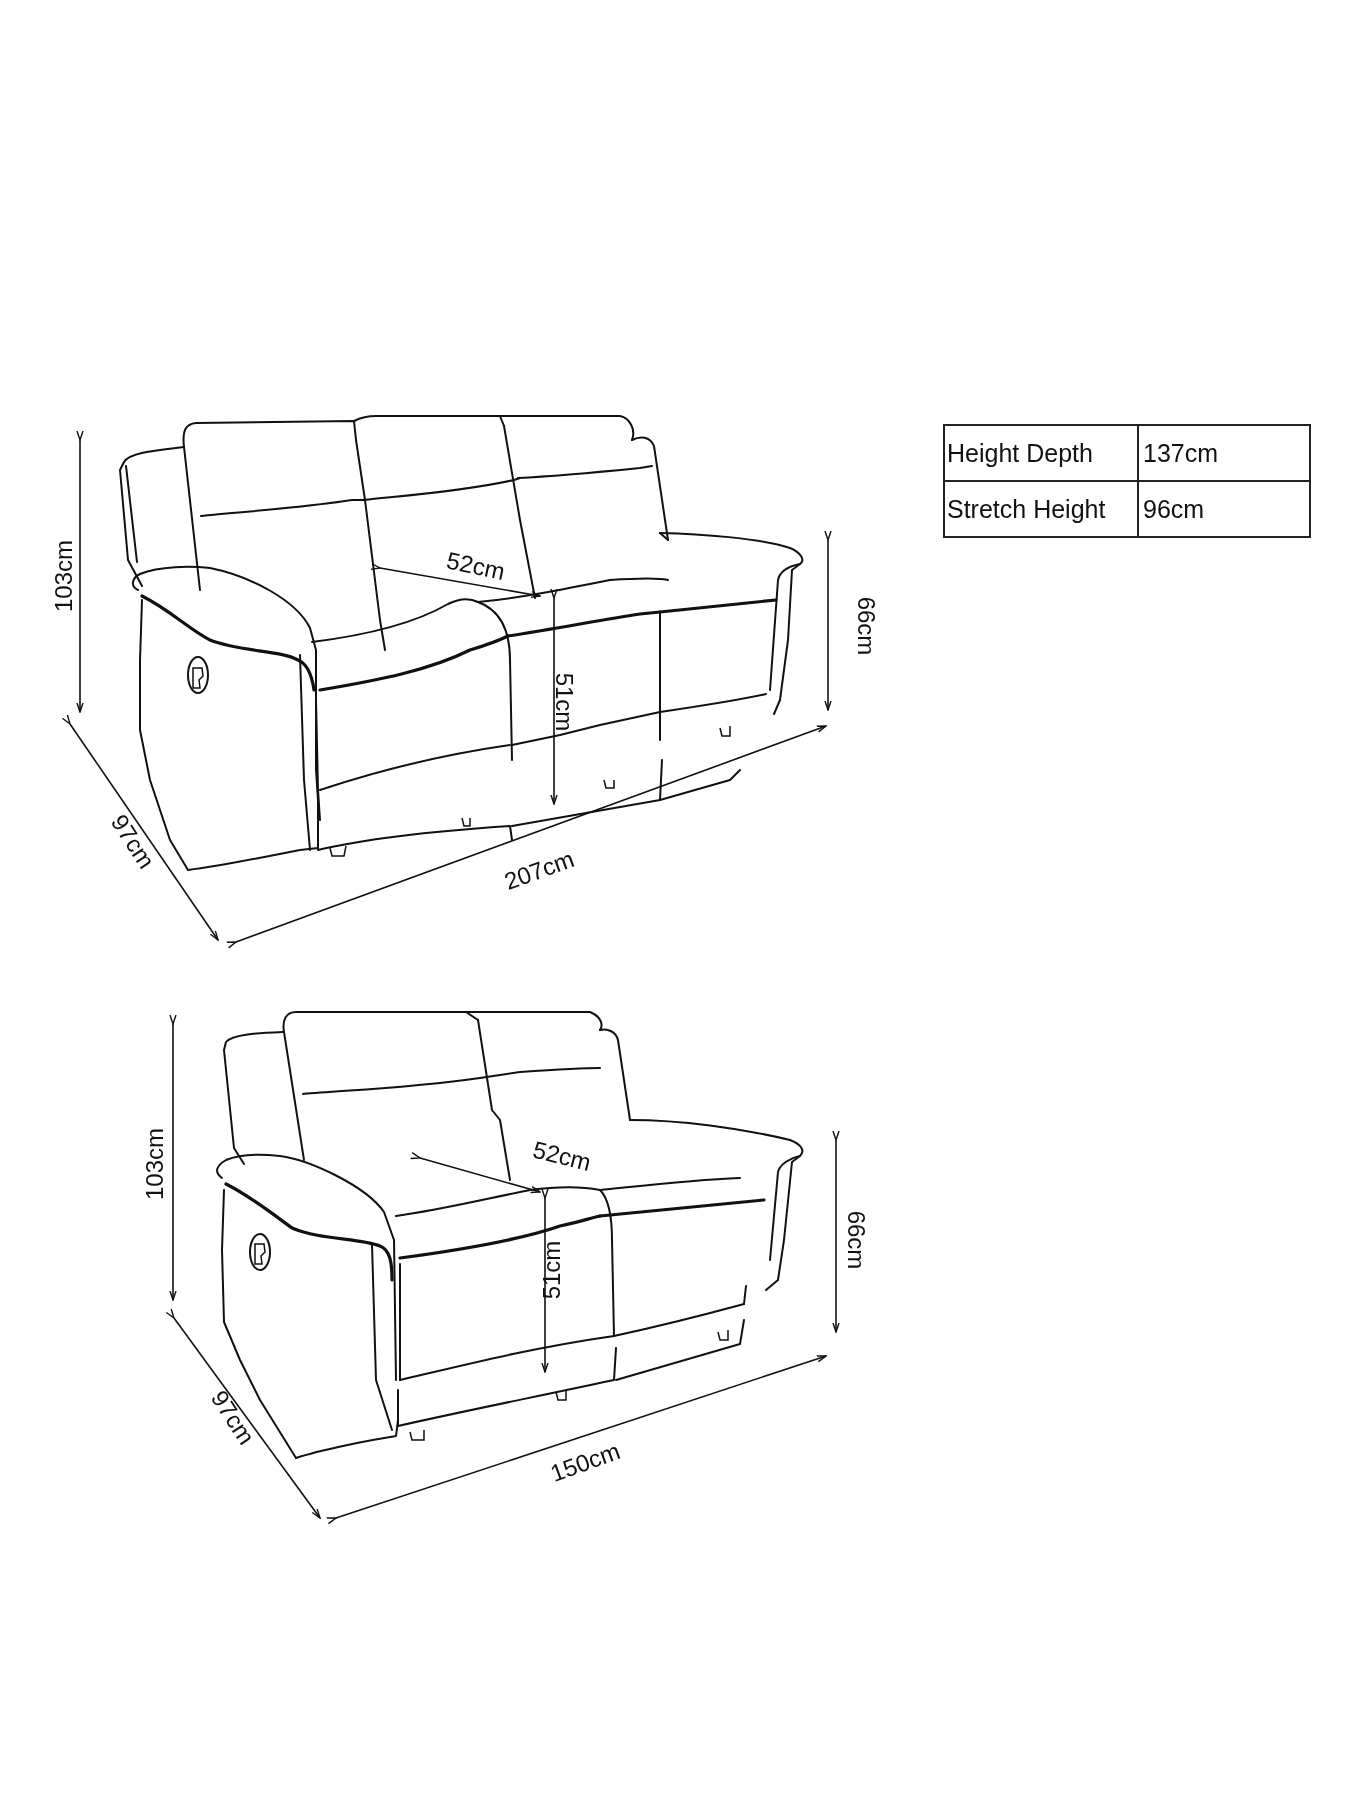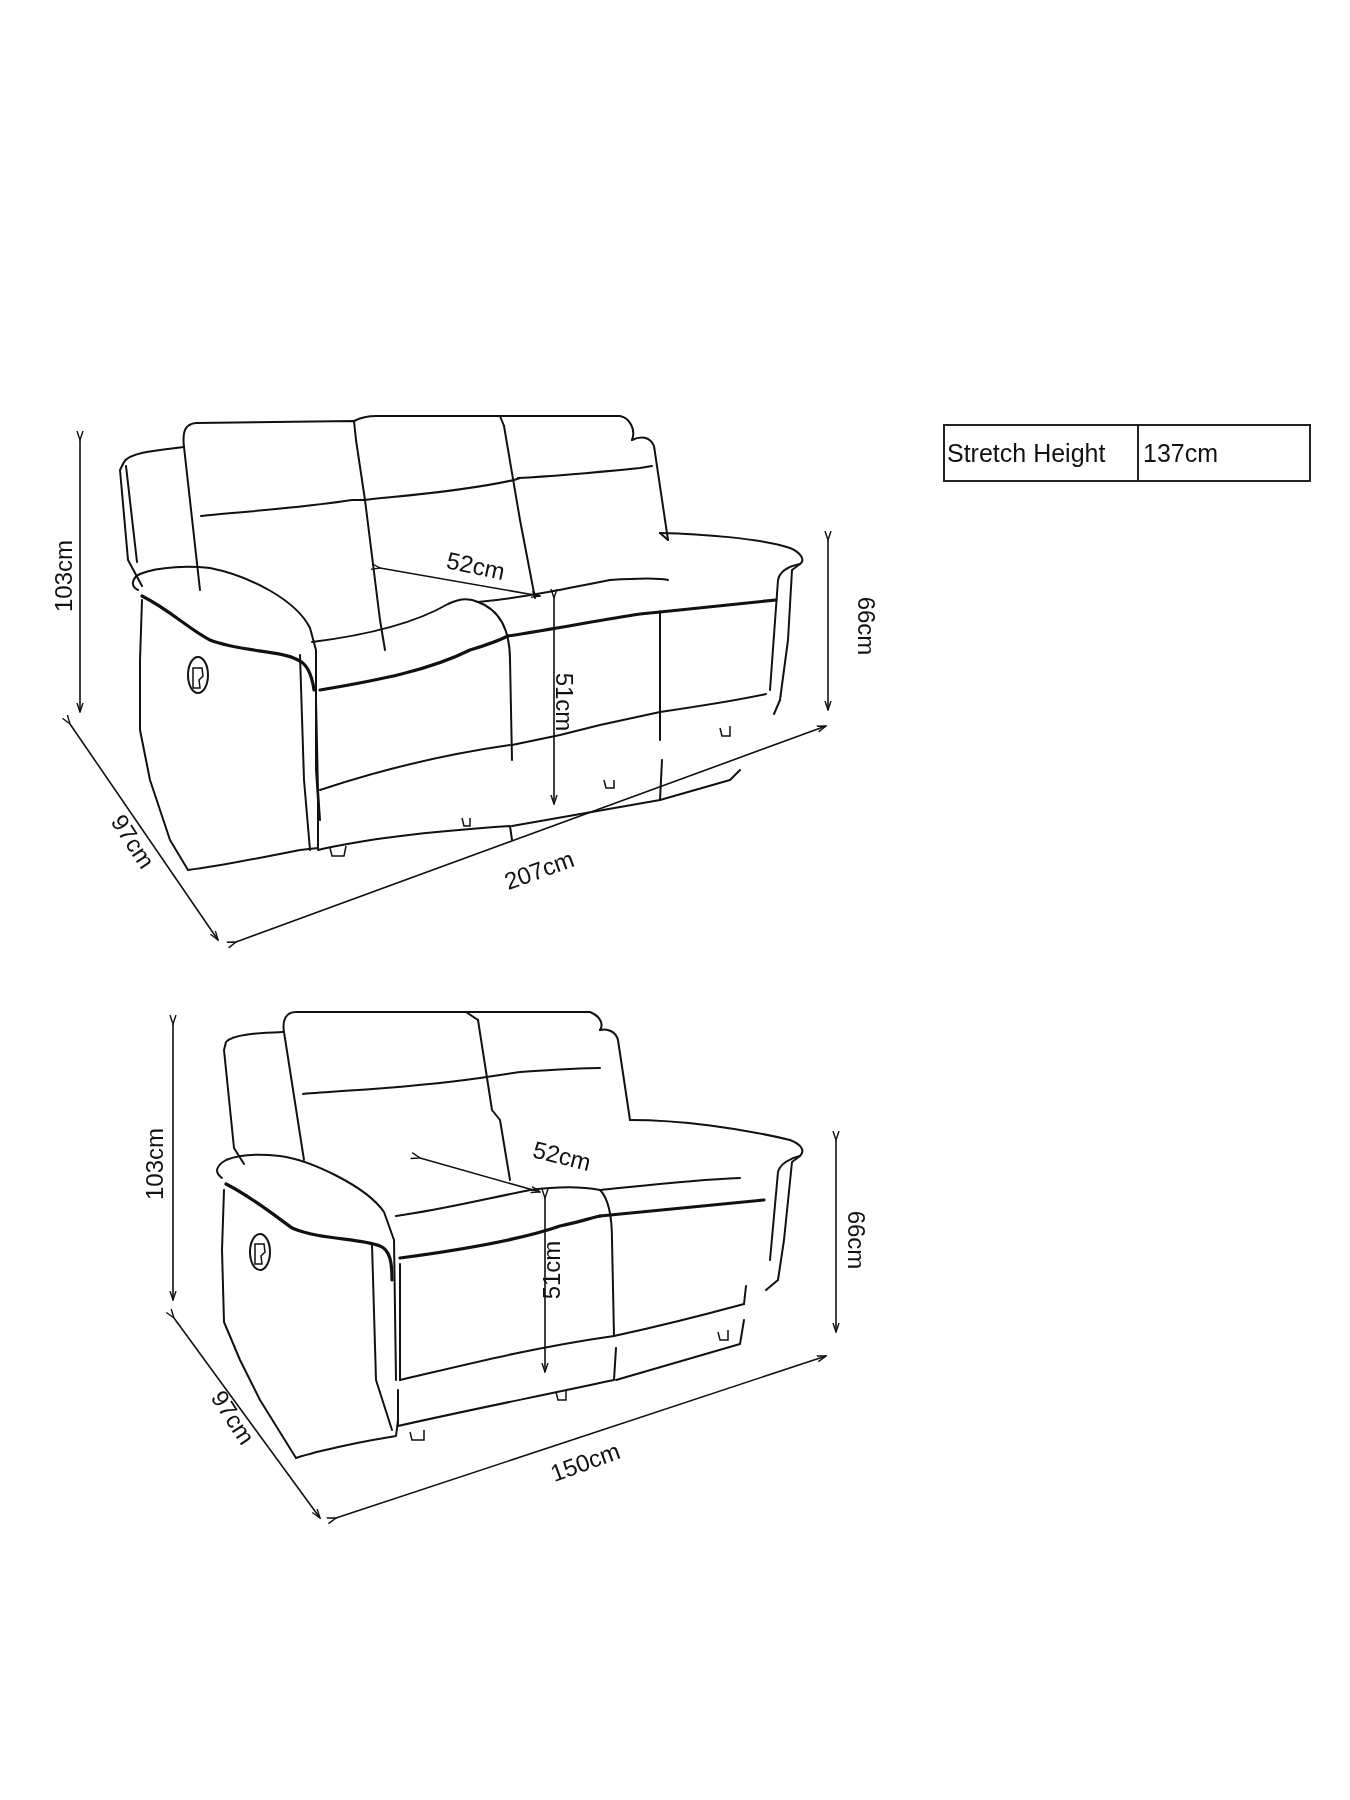--- a/index.html
+++ b/index.html
@@ -153,17 +153,21 @@
     <text class="dim-label" transform="translate(560,1164) rotate(14)" text-anchor="middle">52cm</text>
 
     <line class="arrow" x1="545" y1="1198" x2="545" y2="1372" marker-start="url(#ah)" marker-end="url(#ah)"></line>
     <text class="dim-label" transform="translate(560,1270) rotate(-90)" text-anchor="middle">51cm</text>
   </g>
 </svg>
 
 <table class="specs">
   <tbody>
       <tr>
+    <td class="key">Height Depth</td>
+    <td class="val">137cm</td>
+  </tr>
+  <tr>
     <td class="key">Stretch Height</td>
-    <td class="val">137cm</td>
+    <td class="val">96cm</td>
   </tr>
 </tbody>
   </table>
 
 </body></html>

